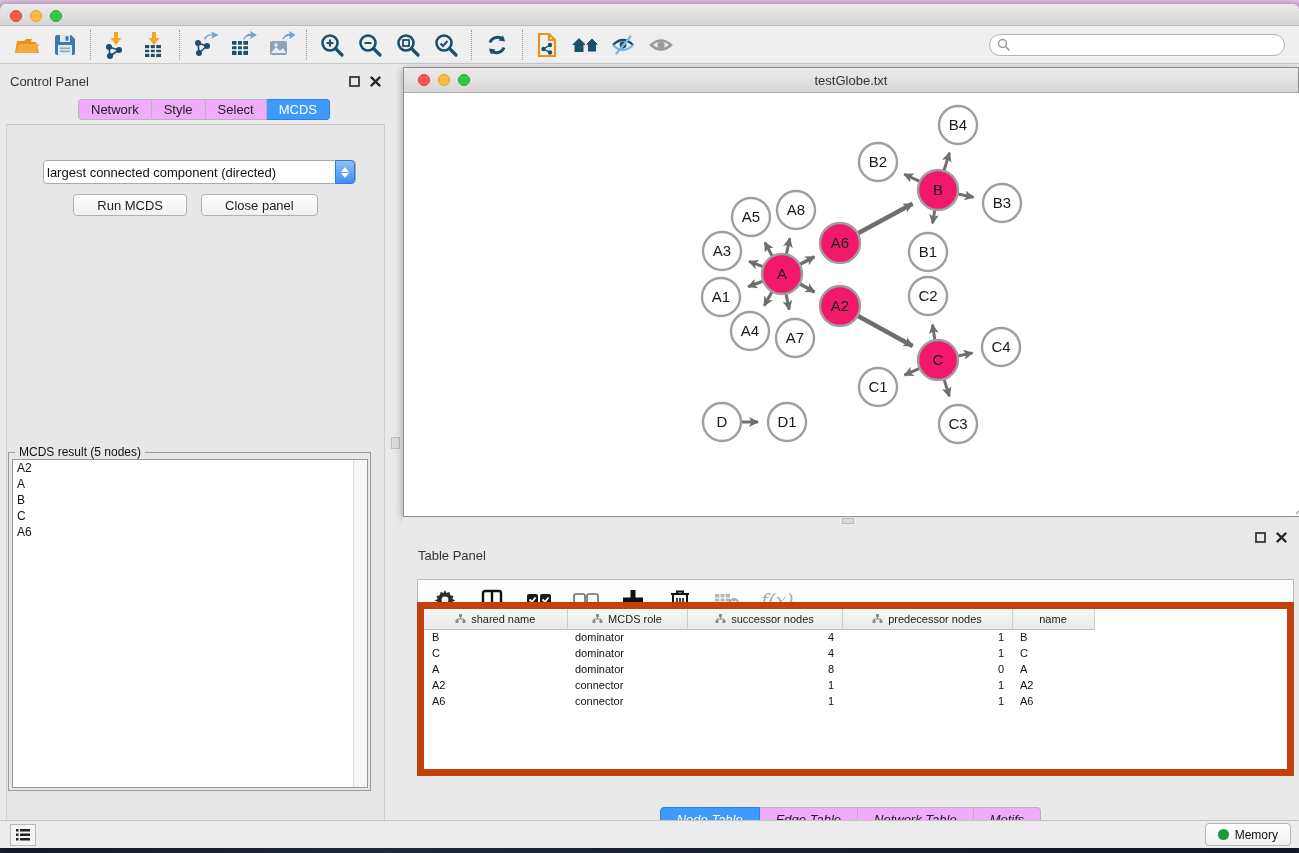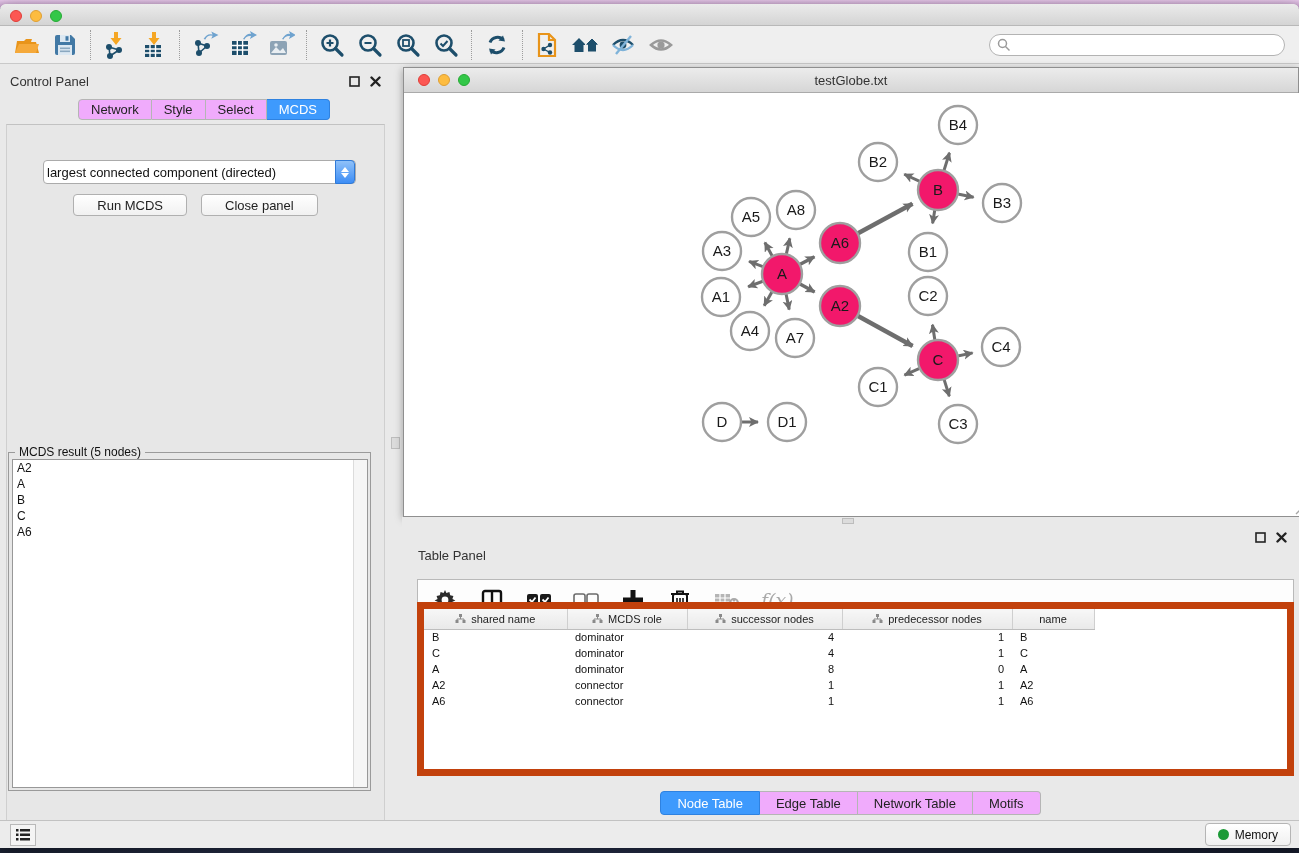--- a/index.html
+++ b/index.html
@@ -124,21 +124,21 @@
   table.grid th { height:20px; background:linear-gradient(#f7f7f7,#e9e9e9);
     border-right:1px solid #cfcfcf; border-bottom:1px solid #bdbdbd;
     font-size:11px; font-weight:normal; color:#222; }
   table.grid th .hwrap { display:flex; align-items:center; justify-content:center; gap:5px; }
   table.grid td { height:16px; font-size:11px; color:#111; padding:0 8px;
     white-space:nowrap; overflow:hidden; }
   td.num { text-align:right; }
   col.c1{width:143px;} col.c2{width:120px;} col.c3{width:155px;}
   col.c4{width:170px;} col.c5{width:82px;}
 
-  .tp-tabs { position:absolute; left:0; width:100%; top:266px; display:flex; justify-content:center; }
+  .tp-tabs { position:absolute; left:0; width:100%; top:282px; display:flex; justify-content:center;font-style:italic; }
   .tp-tabs .seg-tab { height:24px; font-size:13px; padding:0 16px; }
 
   
   .statusbar { position:absolute; left:0; top:816px; width:100%; height:28px;
     background:#ececec; border-top:1px solid #c2c2c2; }
   .status-left-btn { position:absolute; left:10px; top:3px; width:26px; height:22px;
     background:#f4f4f4; border:1px solid #b9b9b9; display:flex; align-items:center;
     justify-content:center; }
   .memory-btn { position:absolute; right:8px; top:2px; height:23px;
     background:linear-gradient(#ffffff,#f0f0f0); border:1px solid #b5b5b5; border-radius:4px;

